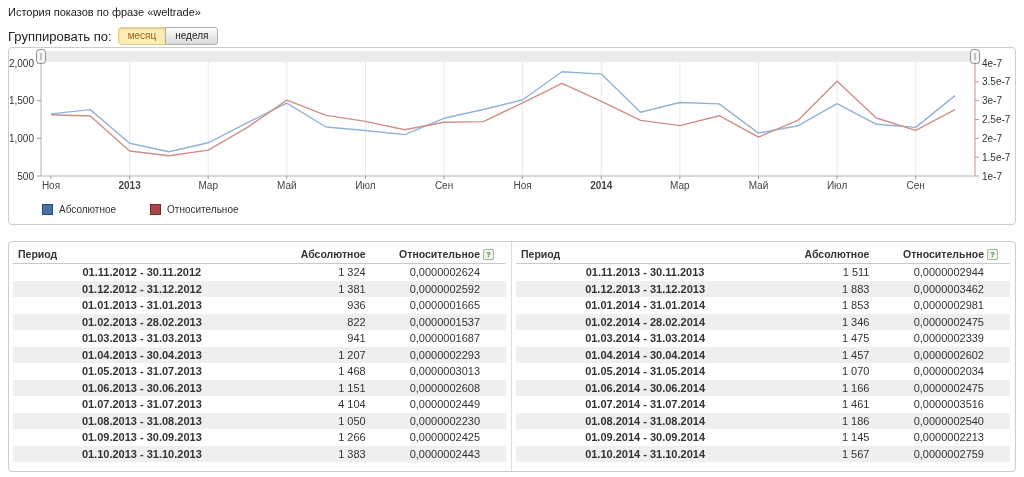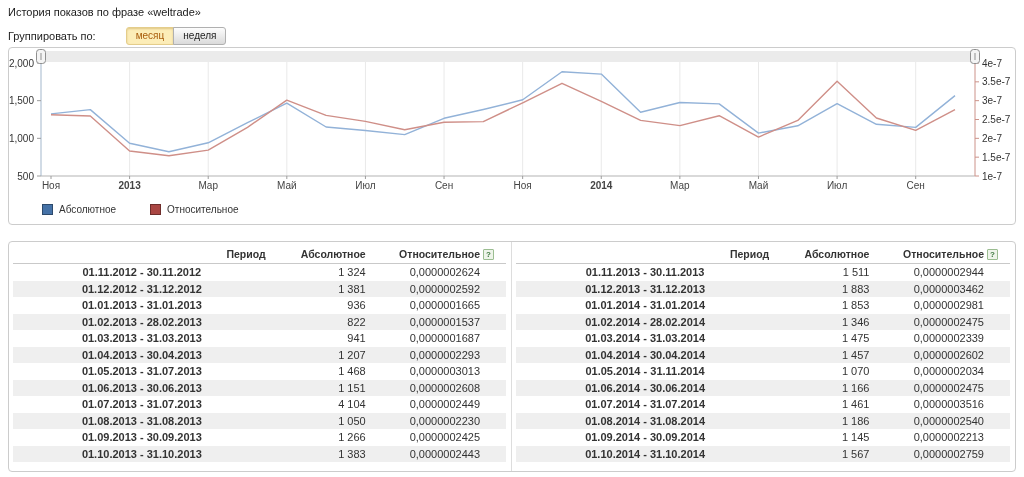--- a/index.html
+++ b/index.html
@@ -2,44 +2,44 @@
 <html lang="ru"><head>
 <meta charset="utf-8">
 <style>
   html,body{margin:0;padding:0;background:#fff;}
   body{width:1024px;height:477px;position:relative;overflow:hidden;
        font-family:"Liberation Sans","DejaVu Sans",sans-serif;color:#222;}
 
   .page-title{position:absolute;left:8px;top:6px;font-size:11px;color:#1a1a1a;}
 
   .grouping{position:absolute;left:8px;top:27px;display:flex;align-items:center;}
-  .grouping-label{font-size:11px;color:#222;margin-right:14px;}
+  .grouping-label{font-size:13px;color:#222;margin-right:6px;}
   .seg-btn{display:inline-block;font-size:10px;line-height:11px;padding:2px 9px 3px;
            border:1px solid #b0b0b0;background:linear-gradient(#fdfdfd,#dadada);
-           color:#222;cursor:pointer;user-select:none;margin-left:16px;}
+           color:#222;cursor:pointer;user-select:none;}
   .seg-btn.first{border-radius:3px 0 0 3px;}
   .seg-btn.last{border-radius:0 3px 3px 0;margin-left:-1px;}
   .seg-btn.active{background:#fcedb8;border-color:#e4cd8b;color:#a95d0c;
                   box-shadow:inset 0 1px 2px rgba(170,130,40,.35);}
 
   .chart-panel{position:absolute;left:8px;top:47px;width:1006px;height:176px;
                border:1px solid #ccc;border-radius:4px;background:#fff;}
   .chart-svg{position:absolute;left:0;top:0;}
   .legend{position:absolute;left:33px;top:156px;display:flex;gap:34px;}
   .legend-item{display:flex;align-items:center;gap:6px;cursor:pointer;}
   .legend-swatch{width:9px;height:9px;display:inline-block;}
   .legend-label{font-size:10px;color:#333;}
 
   .table-panel{position:absolute;left:8px;top:241px;width:1006px;height:229px;
                border:1px solid #ccc;border-radius:4px;background:#fff;
                display:flex;overflow:hidden;}
   .table-half{width:50%;box-sizing:border-box;padding:3px 0 0 4px;}
   .table-half.left{border-right:1px solid #ddd;}
   table.stats{width:99%;border-collapse:collapse;table-layout:fixed;}
-  table.stats th{font-size:10.5px;font-weight:bold;color:#333;text-align:right;
+  table.stats th{font-size:10.5px;font-weight:bold;color:#333;text-align:left;
                  padding:3px 0 3px;border-bottom:1px solid #c9c9c9;}
   table.stats td{font-size:11px;color:#333;padding:2px 0;line-height:12.5px;}
   table.stats tbody tr:nth-child(even){background:#efefef;}
   .c-period{width:52%;padding-left:5px !important;text-align:center;font-weight:bold;}
   .c-abs{width:21%;text-align:right !important;}
   .c-rel{width:27%;text-align:right !important;padding-right:26px !important;}
   th.c-rel{padding-right:12px !important;}
   .help-icon{display:inline-block;width:9px;height:9px;line-height:9px;margin-left:3px;
              font-size:8px;text-align:center;vertical-align:1px;
              color:#3c763d;background:#eef4ea;border:1px solid #9bbd91;border-radius:1px;
@@ -246,21 +246,21 @@
             <td class="c-period">01.03.2014 - 31.03.2014</td>
             <td class="c-abs">1 475</td>
             <td class="c-rel">0,0000002339</td>
           </tr>
           <tr>
             <td class="c-period">01.04.2014 - 30.04.2014</td>
             <td class="c-abs">1 457</td>
             <td class="c-rel">0,0000002602</td>
           </tr>
           <tr>
-            <td class="c-period">01.05.2014 - 31.11.2014</td>
+            <td class="c-period">01.05.2014 - 31.05.2014</td>
             <td class="c-abs">1 070</td>
             <td class="c-rel">0,0000002034</td>
           </tr>
           <tr>
             <td class="c-period">01.06.2014 - 30.06.2014</td>
             <td class="c-abs">1 166</td>
             <td class="c-rel">0,0000002475</td>
           </tr>
           <tr>
             <td class="c-period">01.07.2014 - 31.07.2014</td>

